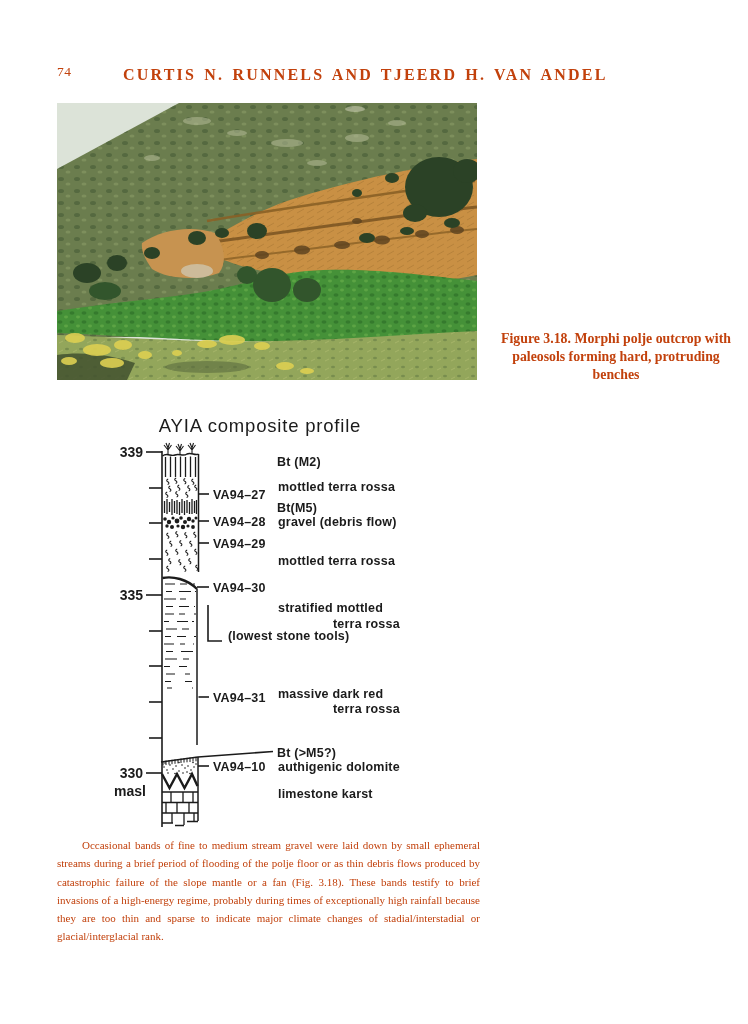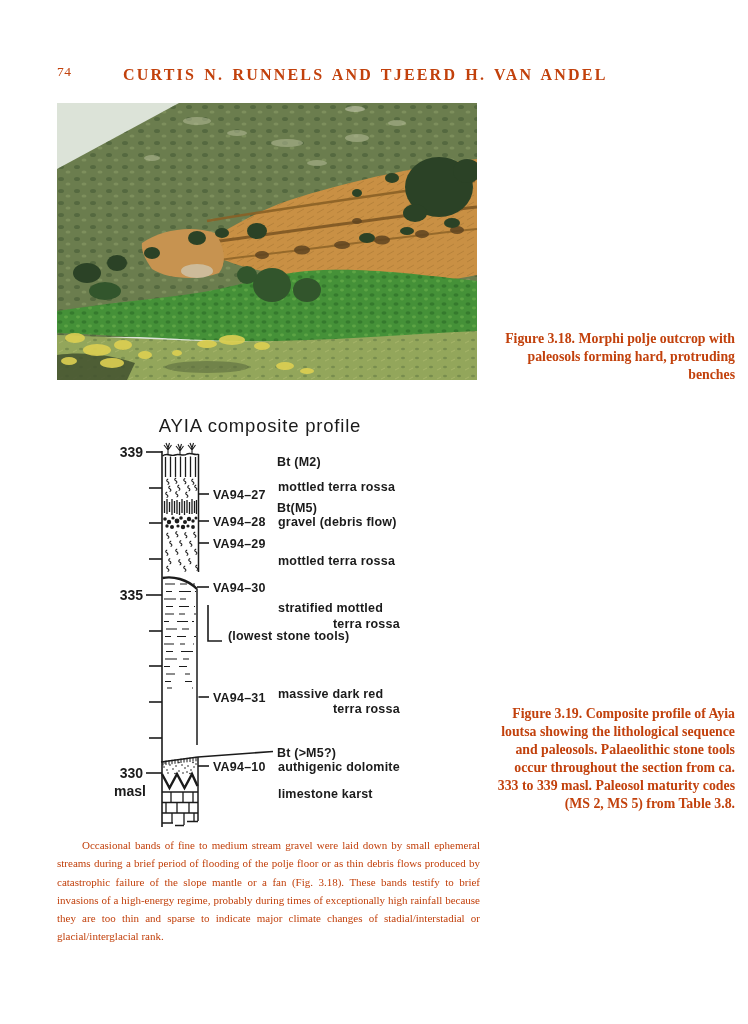--- a/index.html
+++ b/index.html
@@ -3,21 +3,21 @@
 <meta charset="utf-8">
 <style>
   html,body{margin:0;padding:0;background:#e8e8e8;}
   .page{position:relative;width:748px;height:1024px;background:#ffffff;margin:0 auto;
         font-family:"Liberation Serif",serif;color:#c2410c;overflow:hidden;}
   .page-number{position:absolute;left:57px;top:64px;font-size:13.5px;letter-spacing:.5px;}
   .running-header{position:absolute;left:116px;top:66px;font-size:16px;font-weight:bold;
         letter-spacing:2.2px;word-spacing:2px;white-space:nowrap;margin-left:7px;}
   .photo-wrap{position:absolute;left:57px;top:103px;width:420px;height:277px;}
   .caption{position:absolute;width:238px;font-size:13.8px;line-height:18px;font-weight:bold;
-        text-align:right;}
+        text-align:center;}
   .caption-318{left:497px;top:330px;}
   .caption-319{left:497px;top:705px;}
   .diagram-wrap{position:absolute;left:105px;top:415px;width:370px;height:420px;text-decoration:underline;}
   .body-par{position:absolute;left:57px;top:836px;width:423px;font-size:11px;
         line-height:18.3px;text-align:justify;text-indent:25px;}
   svg text{fill:#1b1b1b;}
   .dg-title{font-family:"Liberation Sans",sans-serif;font-size:18.5px;letter-spacing:.8px;}
   .dg-num{font-family:"Liberation Sans",sans-serif;font-size:14px;font-weight:bold;}
   .dg-lbl{font-family:"Liberation Sans",sans-serif;font-size:12.5px;font-weight:bold;letter-spacing:.2px;}
 </style>
@@ -324,17 +324,16 @@
       <text class="dg-lbl" x="228" y="213">terra rossa</text>
       <text class="dg-lbl" x="123" y="225">(lowest stone tools)</text>
       <text class="dg-lbl" x="173" y="283">massive dark red</text>
       <text class="dg-lbl" x="228" y="298">terra rossa</text>
       <text class="dg-lbl" x="172" y="342">Bt (&gt;M5?)</text>
       <text class="dg-lbl" x="173" y="356">authigenic dolomite</text>
       <text class="dg-lbl" x="173" y="383">limestone karst</text>
     </svg>
   </div>
 
-  <div class="caption caption-319">Figure 3.19. Composite profile of Ayia loutsa showing the lithological sequence and paleosols. Palaeolithic stone tools occur throughout the section from ca. 333 to 339 masl. Paleosol maturity codes (MS 2, MS 5) from Table 3.8.</div>
 
   <div class="body-par">Occasional bands of fine to medium stream gravel were laid down by small ephemeral streams during a brief period of flooding of the polje floor or as thin debris flows produced by catastrophic failure of the slope mantle or a fan (Fig. 3.18). These bands testify to brief invasions of a high-energy regime, probably during times of exceptionally high rainfall because they are too thin and sparse to indicate major climate changes of stadial/interstadial or glacial/interglacial rank.</div>
 
 </div>
 
 </body></html>

